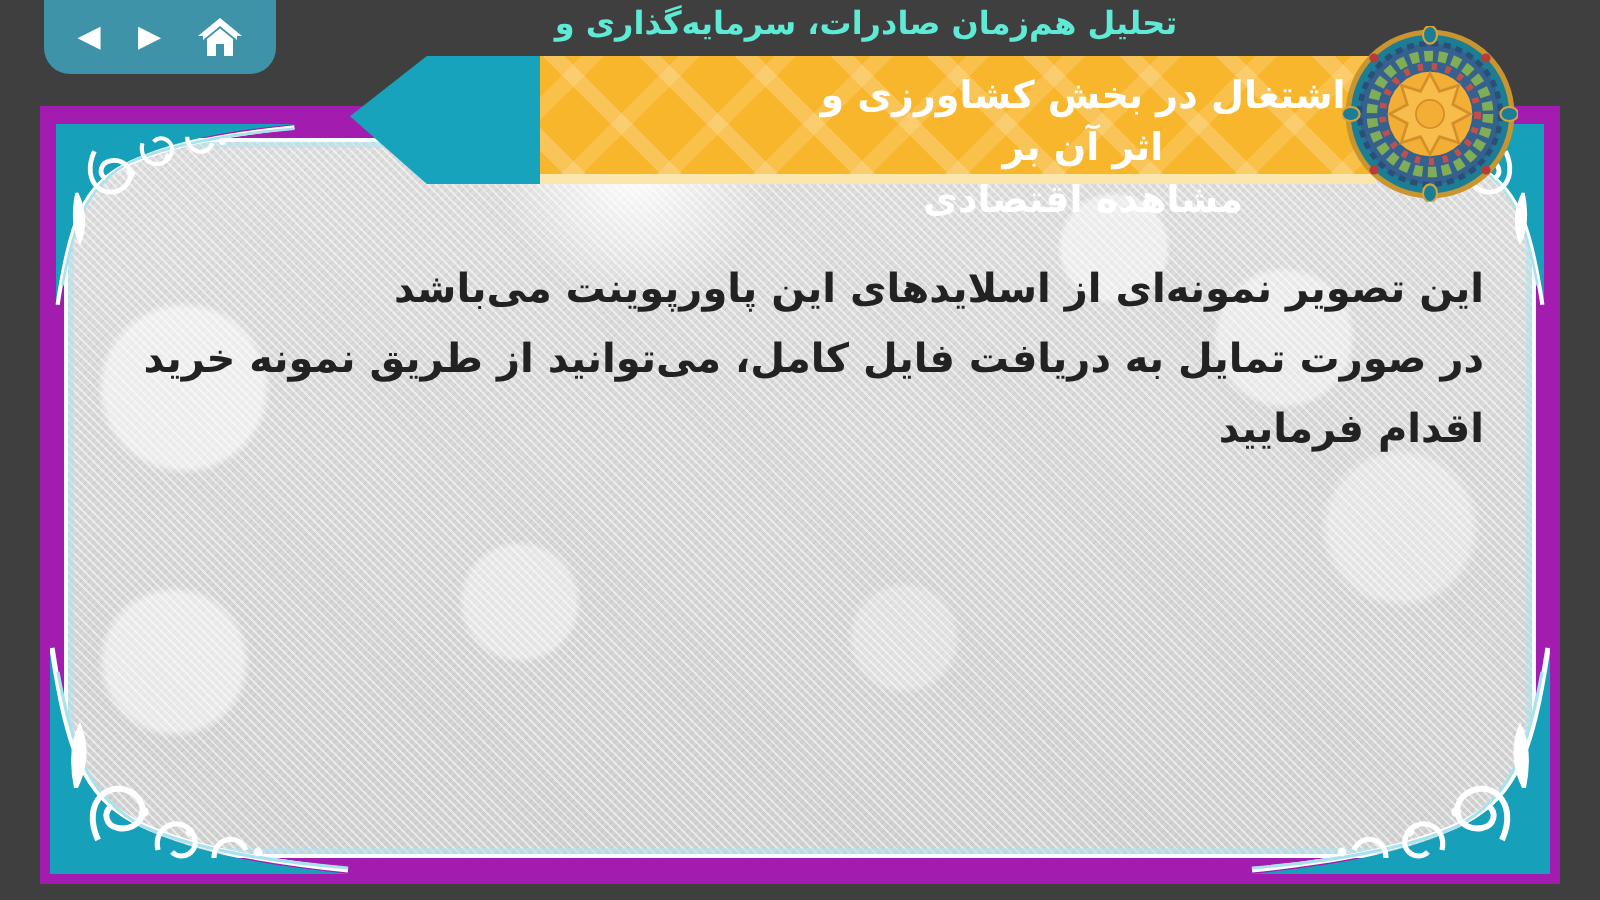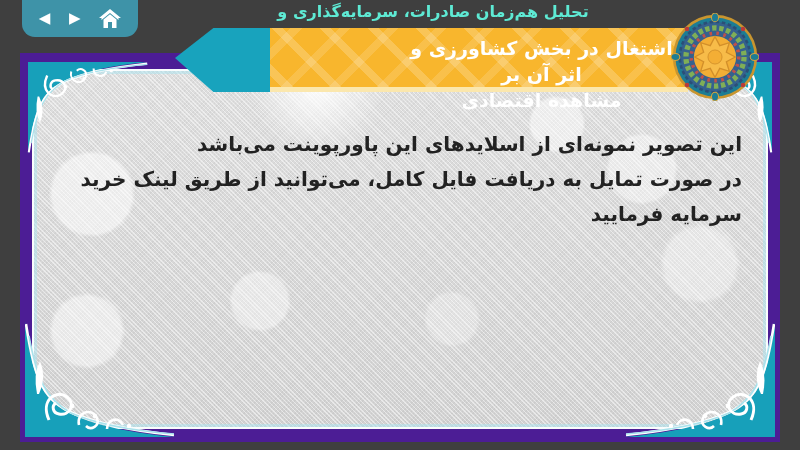--- a/index.html
+++ b/index.html
@@ -3,21 +3,21 @@
 <meta charset="utf-8">
 <style>
   * { margin:0; padding:0; box-sizing:border-box; }
   html,body { width:800px; height:450px; overflow:hidden; }
   body { font-family:"DejaVu Sans", sans-serif; background:#3f3f3f; position:relative; }
 
   .stage { position:absolute; inset:0; width:800px; height:450px; background:#3f3f3f; }
 
   
   .frame { position:absolute; left:20px; top:53px; right:20px; bottom:8px;
-           background:#4c1d95;text-decoration:underline; }
+           background:#a21caf;text-decoration:underline; }
   .content { position:absolute; left:12px; right:12px; top:16px; bottom:13px;
     box-shadow: inset 0 0 0 2px rgba(255,255,255,.9), inset 0 0 0 5px rgba(175,228,238,.55);
     background:
       radial-gradient(circle 95px at 285px 15px,  rgba(255,255,255,.95), rgba(255,255,255,0) 72%),
       radial-gradient(circle 68px at 60px 125px,  rgba(255,255,255,.55) 0 58%, rgba(255,255,255,0) 64%),
       radial-gradient(circle 46px at 525px 55px,  rgba(255,255,255,.5)  0 56%, rgba(255,255,255,0) 62%),
       radial-gradient(circle 58px at 610px 100px, rgba(255,255,255,.45) 0 56%, rgba(255,255,255,0) 62%),
       radial-gradient(circle 62px at 55px 262px,  rgba(255,255,255,.5)  0 55%, rgba(255,255,255,0) 62%),
       radial-gradient(circle 50px at 228px 232px, rgba(255,255,255,.42) 0 55%, rgba(255,255,255,0) 62%),
       radial-gradient(circle 64px at 668px 195px, rgba(255,255,255,.38) 0 55%, rgba(255,255,255,0) 63%),
@@ -88,21 +88,21 @@
     </g>
   </defs>
 </svg>
 
 <div class="stage">
 
   <div class="frame">
     <div class="content">
       <div class="bodytext">
         <div>این تصویر نمونه‌ای از اسلایدهای این پاورپوینت می‌باشد</div>
-        <div>در صورت تمایل به دریافت فایل کامل، می‌توانید از طریق لینک خرید سرمایه فرمایید</div>
+        <div>در صورت تمایل به دریافت فایل کامل، می‌توانید از طریق نمونه خرید اقدام فرمایید</div>
       </div>
     </div>
     <svg class="corner bl" width="150" height="115" viewBox="0 0 150 115">
         <use href="#cornerdef"></use>
       </svg>
     <svg class="corner br" width="150" height="115" viewBox="0 0 150 115">
         <use href="#cornerdef"></use>
       </svg>
     <svg class="corner tl" width="126" height="92" viewBox="0 0 150 115">
         <use href="#cornerdef"></use>

